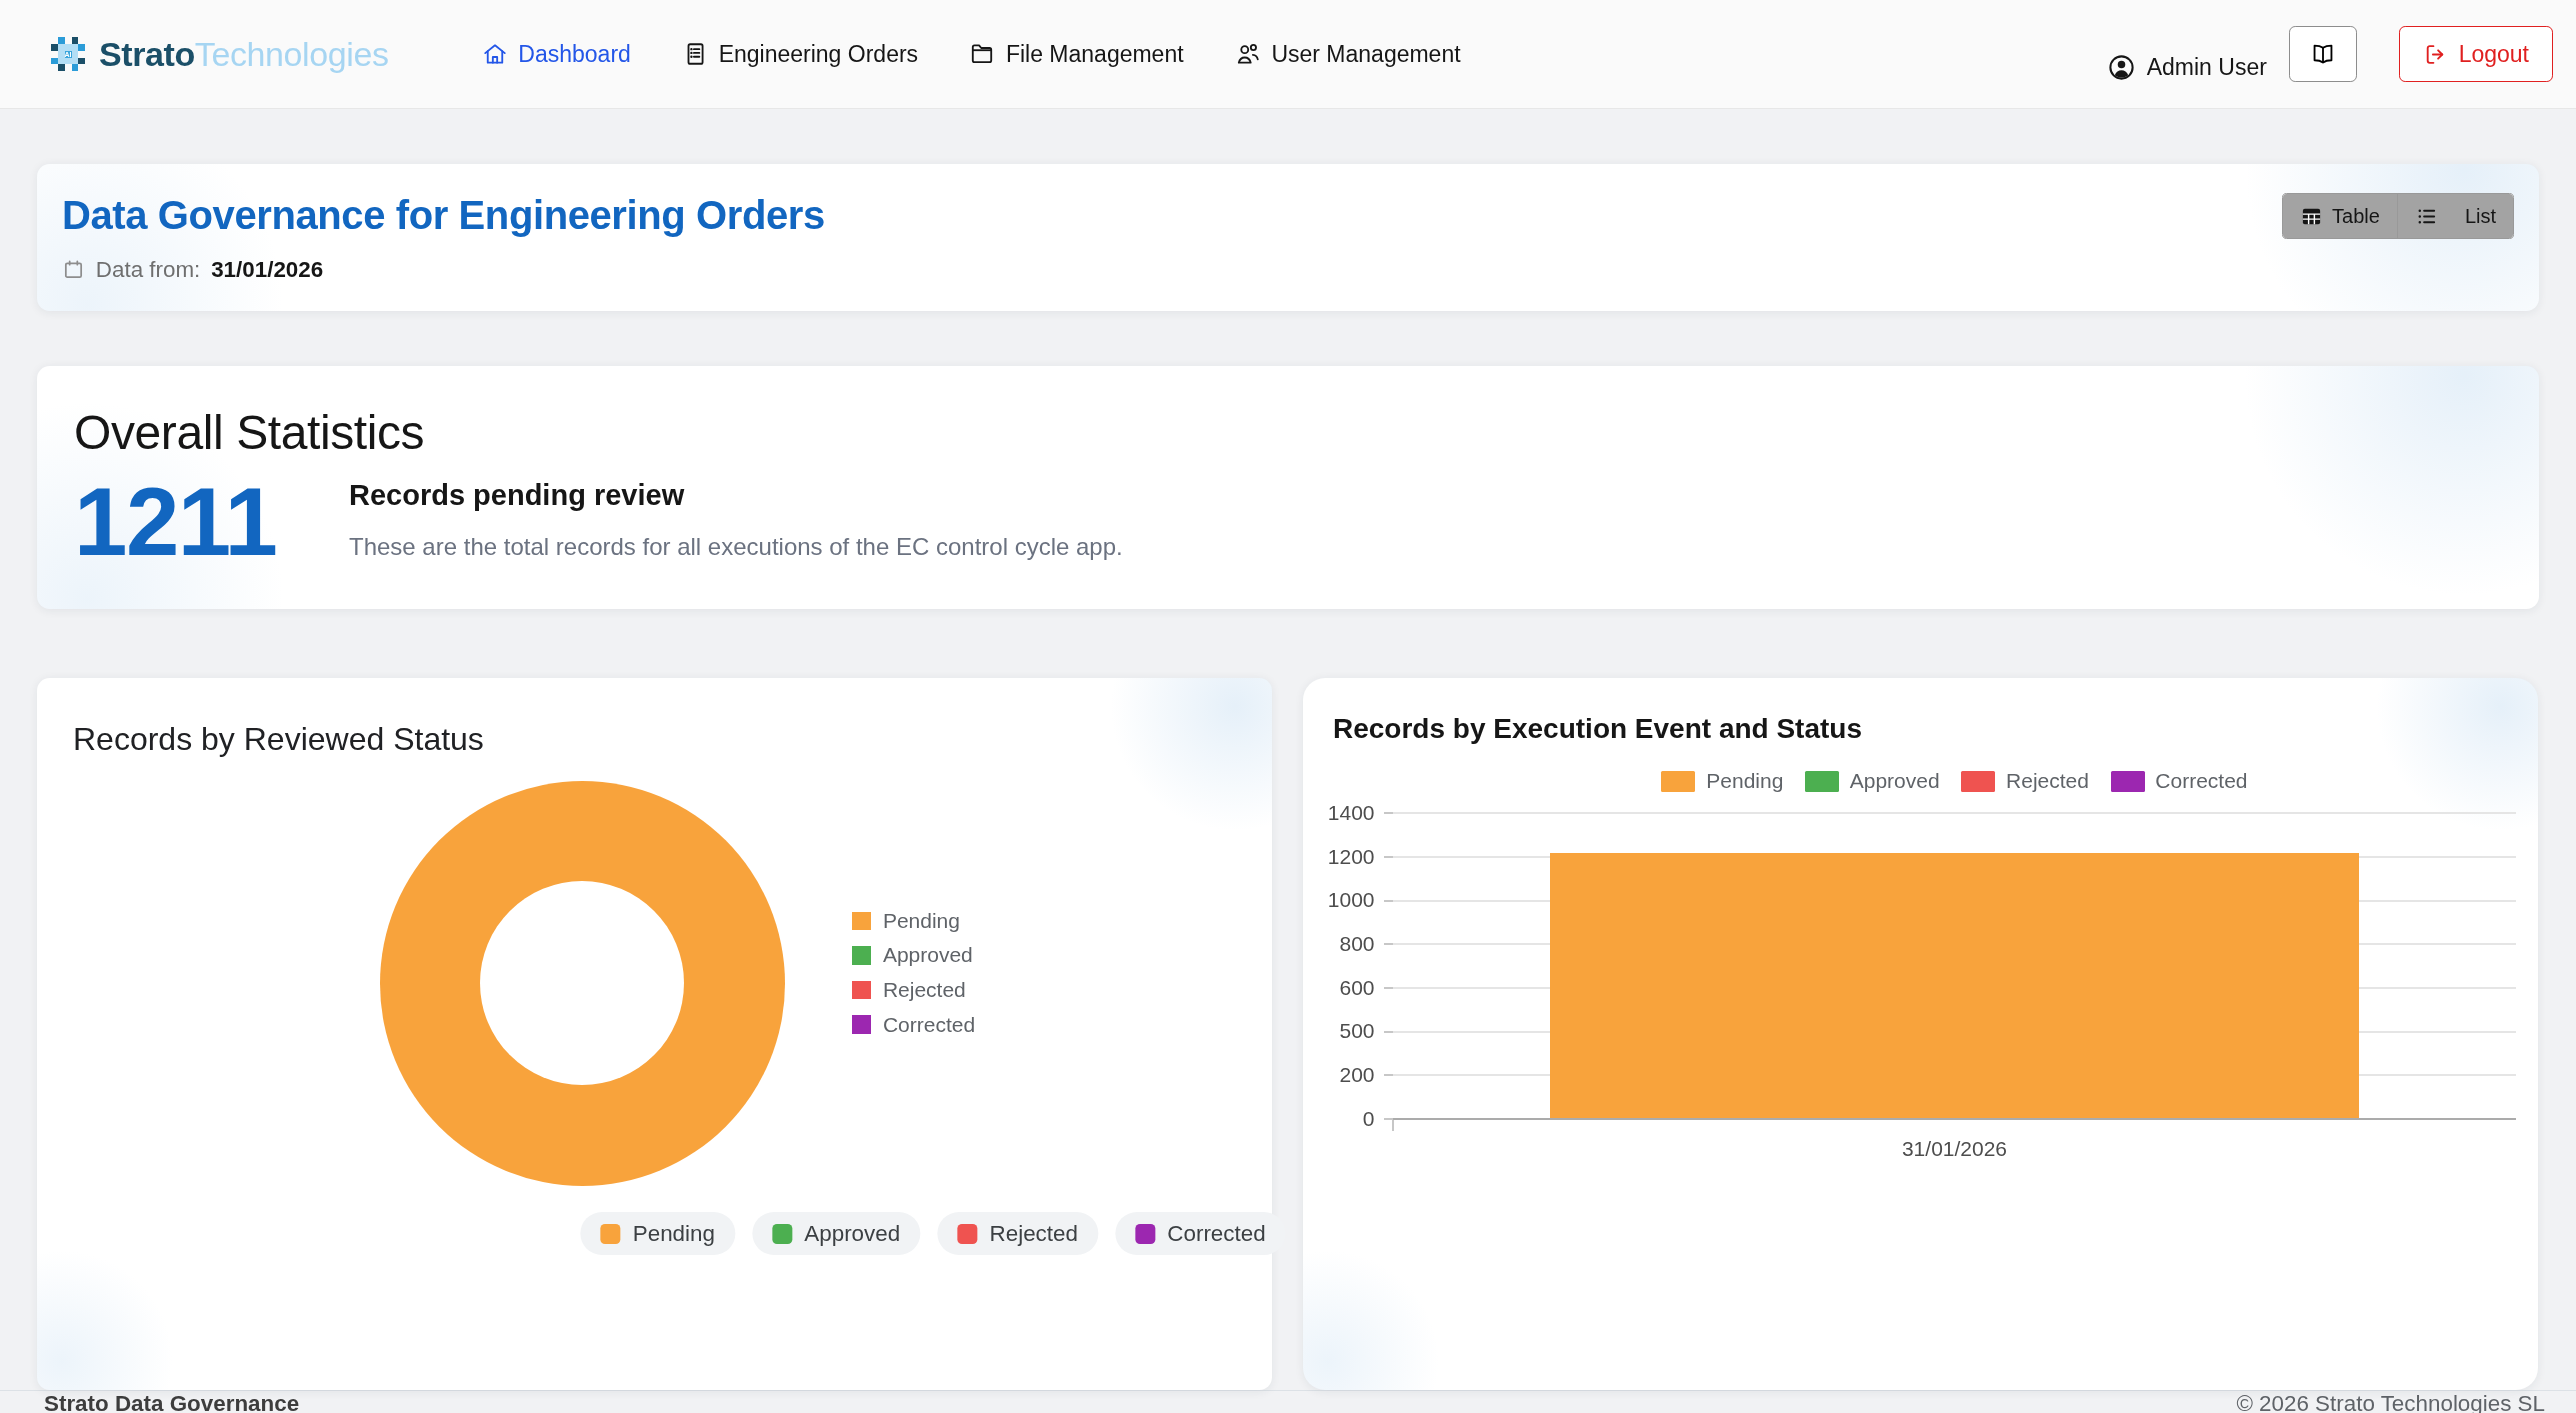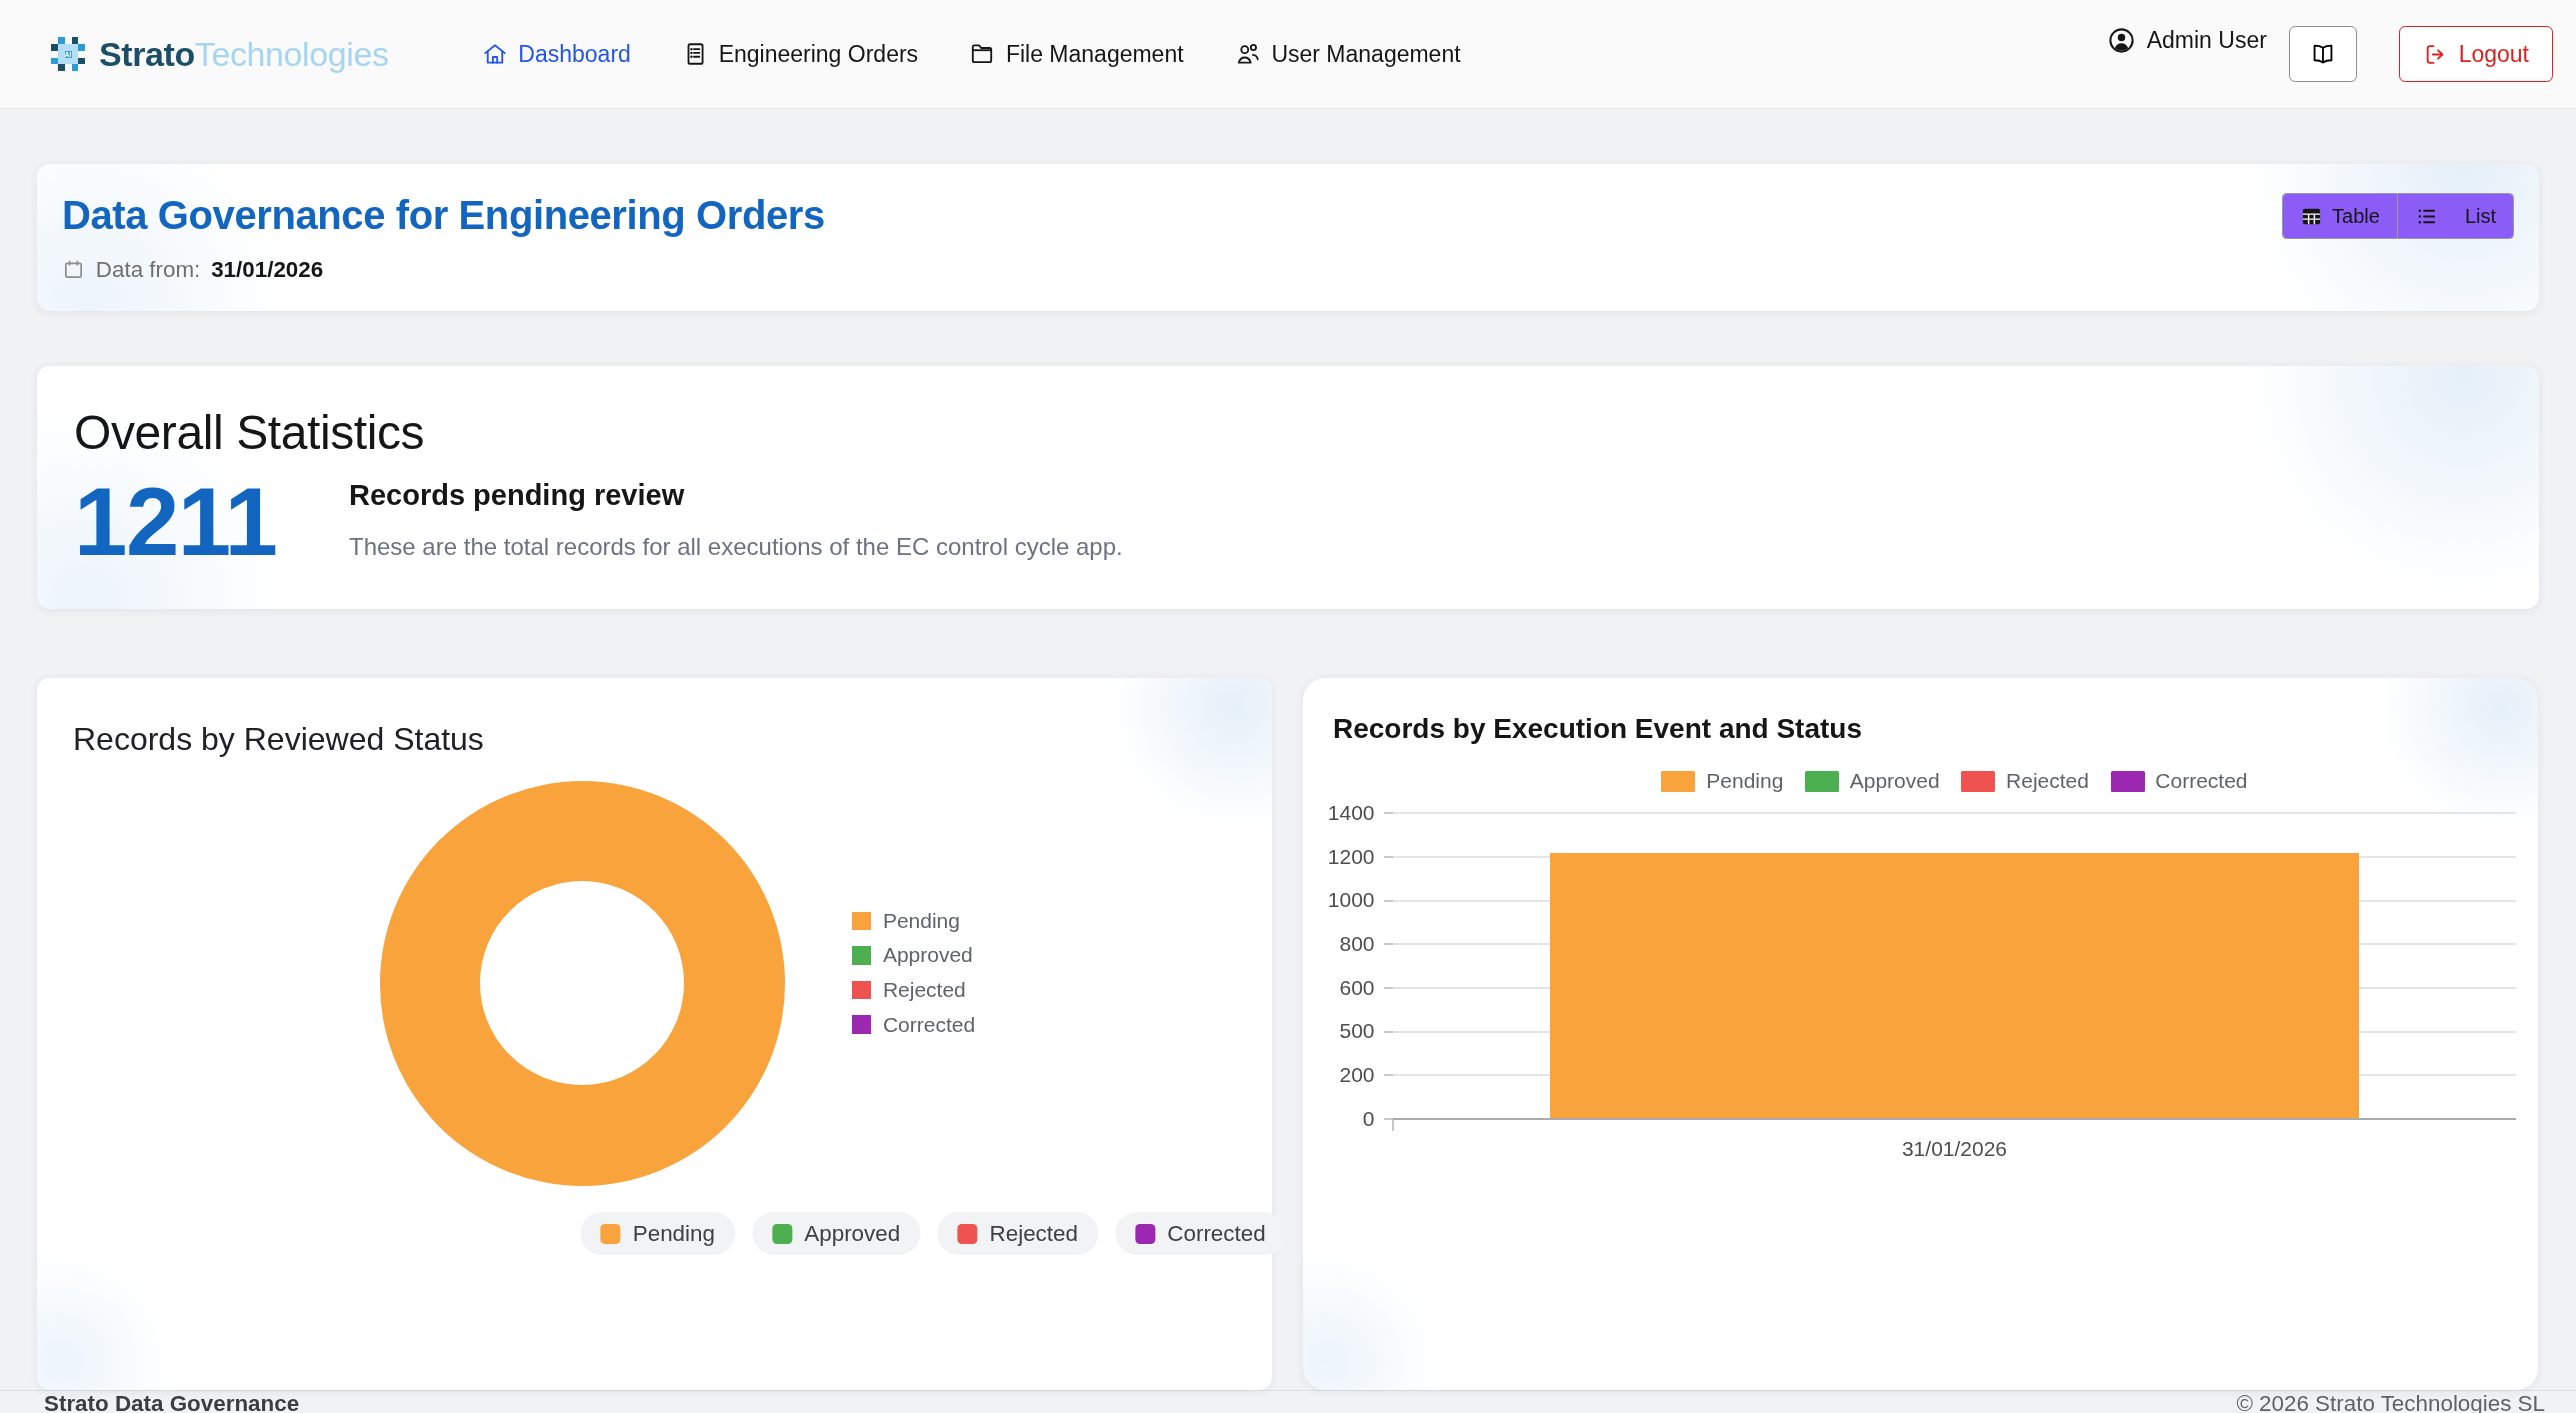--- a/index.html
+++ b/index.html
@@ -23,21 +23,21 @@
   .logo-grid .cL{background:#b3def5}
   .logo-grid .cC{background:#3aa5dc; display:flex;align-items:center;justify-content:center;
     color:#fff; font-size:7px; font-weight:bold; line-height:1;}
   .brand-text { font-size:34px; font-weight:700; letter-spacing:-0.4px; }
   .brand-text .primary { color:#1b4f68; }
   .brand-text .secondary { color:#a6d5f2; font-weight:400; }
   .nav-links { display:flex; align-items:flex-end; gap:51px; }
   .nav-link { display:flex; align-items:center; gap:10.8px; font-size:23px; color:#161616; cursor:pointer; }
   .nav-link svg { width:26px; height:26px; }
   .nav-link.active { color:#2356e8; }
-  .nav-right { margin-left:auto; display:flex; align-items:flex-start; gap:22px; }
+  .nav-right { margin-left:auto; display:flex; align-items:flex-end; gap:22px; }
   .nav-user { display:flex; align-items:center; gap:10.8px; font-size:23px; }
   .nav-user svg { width:29px; height:29px; }
   .icon-btn {
     width:68px; height:56px; border:1.5px solid #8d8d8d; border-radius:6.2px; background:#fff;
     display:flex; align-items:center; justify-content:center; cursor:pointer;
   }
   .icon-btn svg { width:26px; height:26px; }
   .logout-btn {
     height:56px; padding:0 23px; border:1.5px solid #e02020; border-radius:6.2px; background:#fff;
     color:#e02020; font-size:23px; display:flex; align-items:center; gap:10.8px; cursor:pointer;
@@ -54,21 +54,21 @@
                      radial-gradient(circle at 2% 96%, rgba(170,205,235,.22) 0, rgba(170,205,235,0) 8%);
   }
   .title-card { height:147px; padding:29px 25px; display:flex; justify-content:space-between; }
   .page-title { font-size:40px; font-weight:700; color:#1266c0; letter-spacing:-0.4px; }
   .date-row { margin-top:18.5px; display:flex; align-items:center; gap:10.8px; font-size:22.4px; }
   .date-row svg { width:23px; height:23px; color:#8d8d8d; }
   .date-label { color:#6f6f6f; }
   .date-value { font-weight:700; color:#161616; }
   .btn-group { display:flex; border:1.5px solid #999; border-radius:4.6px; overflow:hidden; height:46px; align-self:flex-start; background:#fff; }
   .view-btn {
-    display:flex; align-items:center; gap:9.3px; padding:0 17px; background:#8b5cf6; border:none;
+    display:flex; align-items:center; gap:9.3px; padding:0 17px; background:#a3a3a3; border:none;
     font-size:20px; color:#161616; cursor:pointer; font-family:inherit;
   }
   .view-btn + .view-btn { border-left:1.5px solid #999;gap:27px; }
   .view-btn svg { width:23px; height:23px; }
   
   .stats-card { margin-top:55px; height:243px; padding:39px 37px; }
   .stats-heading { font-size:48px; font-weight:400; color:#161616; letter-spacing:-0.4px; }
   .stats-row { display:flex; align-items:flex-start; margin-top:14px; }
   .stats-value { font-size:96px; font-weight:700; color:#1266c0; line-height:1; letter-spacing:-1.5px; min-width:275px; }
   .stats-texts { padding-top:4.6px; }

